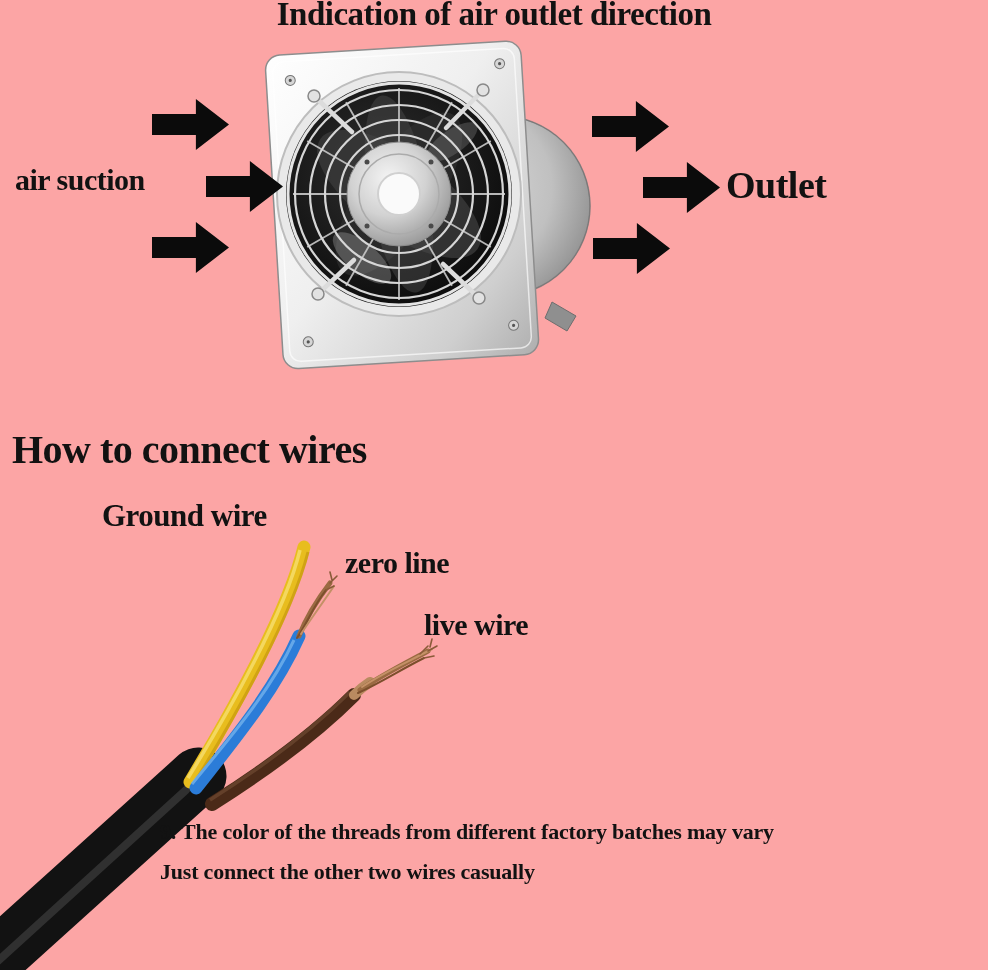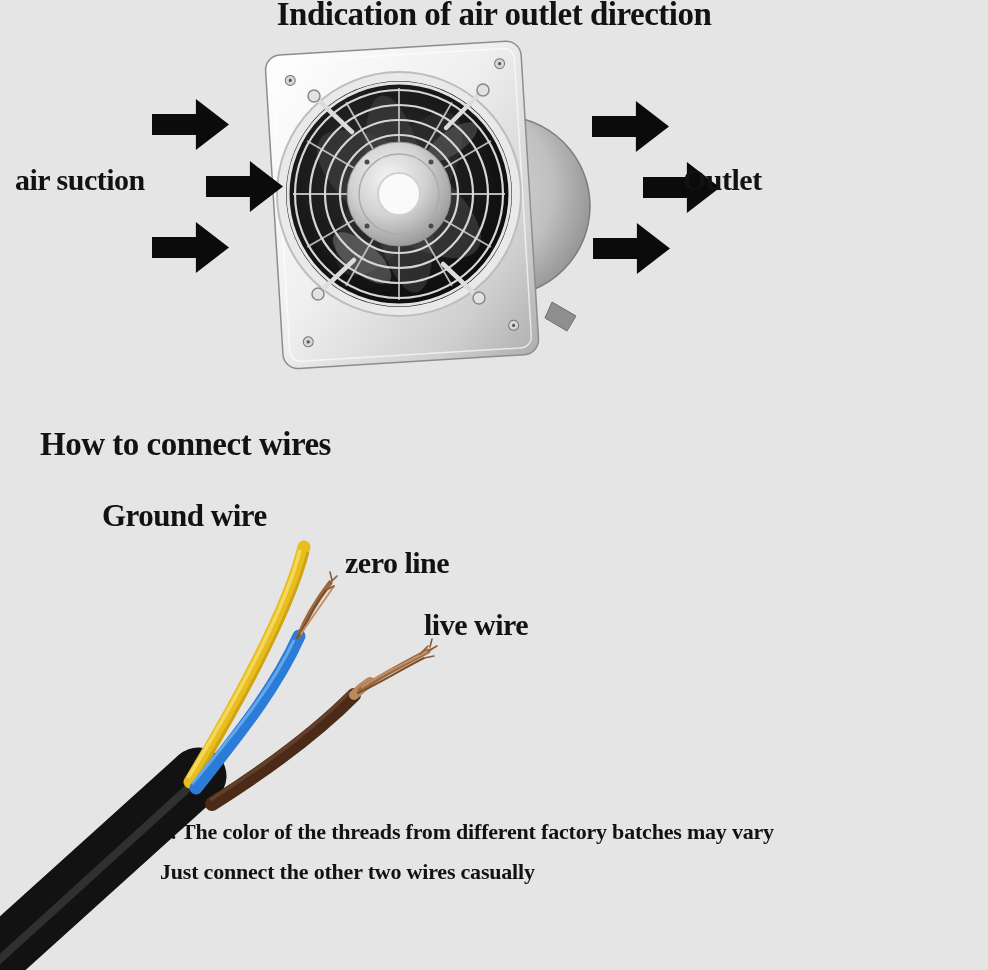--- a/index.html
+++ b/index.html
@@ -1,26 +1,26 @@
 <!DOCTYPE html>
 <html><head>
 <meta charset="utf-8">
 <style>
   html,body{margin:0;padding:0;background:#ffffff;}
   .page{
-    position:relative;width:988px;height:970px;background:#e5e5e5;
+    position:relative;width:988px;height:970px;background:#fca5a5;
     overflow:hidden;font-family:"Liberation Serif",serif;color:#111;
   }
   .abs{position:absolute;}
   .serif-bold{font-family:"Liberation Serif",serif;font-weight:bold;color:#121212;}
   .title{top:-4px;left:0;width:988px;text-align:center;font-size:33px;letter-spacing:-0.5px;z-index:5;}
-  .section-heading{top:426px;left:40px;font-size:33px;letter-spacing:-0.5px;z-index:5;}
+  .section-heading{top:426px;left:12px;font-size:40px;letter-spacing:-0.5px;z-index:5;}
   .lbl{font-size:31px;letter-spacing:-0.5px;z-index:6;white-space:nowrap;}
   .lbl-air-suction{top:163px;left:15px;font-size:30px;}
-  .lbl-outlet{top:163px;left:683px;font-size:30px;}
+  .lbl-outlet{top:163px;left:726px;font-size:38px;}
   .lbl-ground{top:498px;left:102px;}
   .lbl-zero{top:546px;left:345px;font-size:30px;}
   .lbl-live{top:608px;left:424px;font-size:30px;}
   .arrow{
     position:absolute;width:77px;height:53px;background:#0b0b0b;z-index:4;
     clip-path:polygon(0 30%,57% 30%,57% 2%,100% 50%,57% 98%,57% 70%,0 70%);
   }
   .fan-wrap{top:36px;left:250px;width:424px;height:348px;z-index:2;}
   .wires-wrap{top:520px;left:-40px;width:520px;height:450px;z-index:3;}
   .notes{

